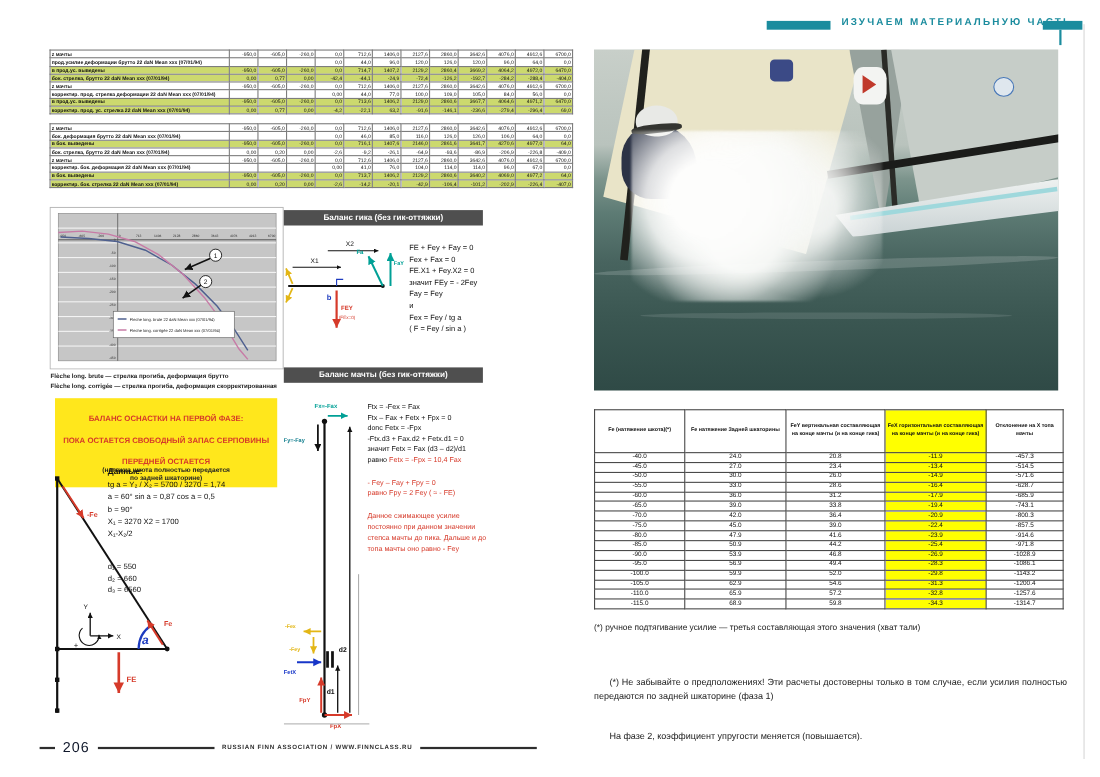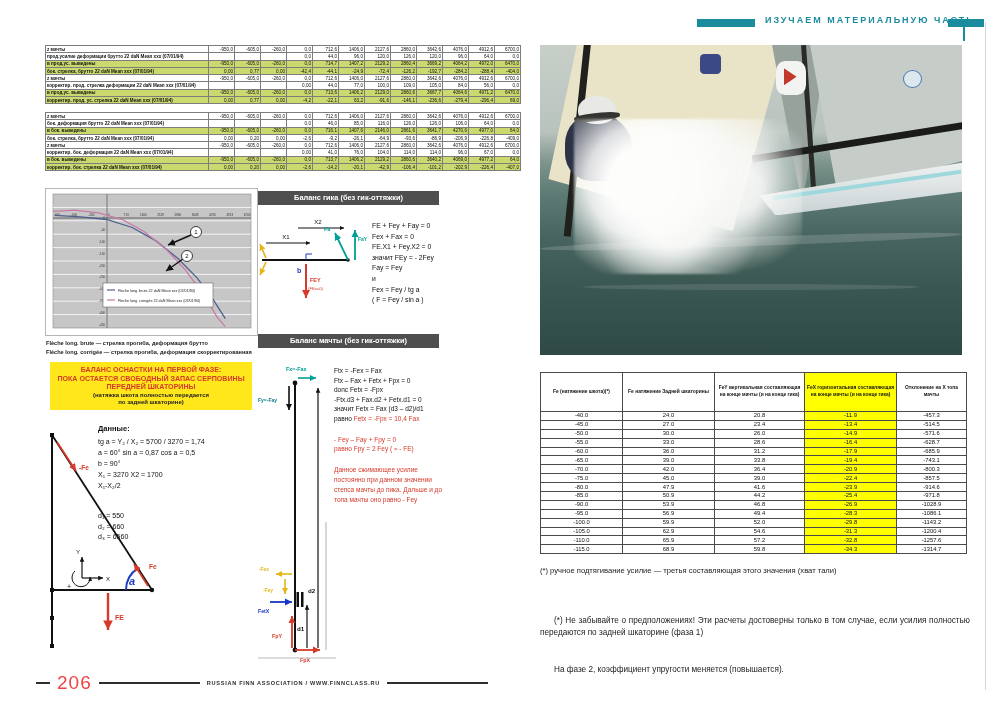--- a/index.html
+++ b/index.html
@@ -8,37 +8,37 @@
   .abs{position:absolute;}
 
   
   .hbar{position:absolute;height:8px;background:#1b8c9e;}
   .htick{position:absolute;width:2px;background:#1b8c9e;}
   .htitle{position:absolute;font-size:9px;font-weight:bold;letter-spacing:2px;color:#1b8c9e;white-space:nowrap;}
   .edge{position:absolute;width:1px;background:#d7d7d7;}
   .footer{position:absolute;display:flex;align-items:center;gap:7px;}
   .fline{height:2px;background:#2e2e2e;flex:1 1 auto;}
   .fdash{height:2px;background:#2e2e2e;width:14px;flex:0 0 auto;}
-  .fnum{font-size:19px;color:#ef4444;letter-spacing:1px;flex:0 0 auto;}
+  .fnum{font-size:13px;color:#0f172a;letter-spacing:1px;flex:0 0 auto;}
   .ftext{font-size:5.6px;font-weight:bold;letter-spacing:.7px;color:#2e2e2e;white-space:nowrap;flex:0 0 auto;}
 
   
   table.defl{position:absolute;border-collapse:collapse;table-layout:fixed;width:475px;background:#fff;}
   table.defl td{border:1px solid #7d7d7d;font-size:4.6px;line-height:5px;height:6.3px;padding:0 1px;
                 text-align:right;white-space:nowrap;overflow:hidden;color:#111;}
   table.defl td.lbl{text-align:left;font-weight:bold;}
   table.defl tr.hl td{background:#ccd96e;}
   col.c-lbl{width:163px;} col.c-num{width:26px;}
 
   
   .capline{position:absolute;font-size:5.6px;font-weight:bold;color:#222;white-space:nowrap;}
 
   
   .phasebox{position:absolute;background:#ffe71c;text-align:center;padding:4px 2px 3px;}
-  .phasebox .r{font-size:7.1px;font-weight:bold;color:#d63a2a;line-height:8.6px;}
+  .phasebox .r{font-size:7.1px;font-weight:bold;color:#d63a2a;line-height:8.6px;margin-top:11px;}
   .phasebox .k{font-size:6px;font-weight:bold;color:#222;line-height:7.6px;}
 
   
   .datablock{position:absolute;font-size:7px;color:#111;}
   .datablock .t{font-weight:bold;font-size:7.5px;margin-bottom:3px;}
   .datablock .ln{line-height:11px;white-space:nowrap;}
   .datablock .dgroup{margin-top:20px;}
   .datablock .dln{line-height:10.5px;white-space:nowrap;}
 
   
@@ -452,21 +452,21 @@
       <line x1="62" y1="112" x2="70" y2="112" stroke="#c77ba6" stroke-width="1.2"></line>
       <text x="73" y="113.6" font-size="3.7" fill="#222">Fleche long. corrigée 22 daN Mean xxx (07/01/94)</text>
     </g>
   </svg>
   <div class="capline" style="left:46px;top:340px;">Flèche long. brute — стрелка прогиба, деформация брутто</div>
   <div class="capline" style="left:46px;top:349px;">Flèche long. corrigée — стрелка прогиба, деформация скорректированная</div>
 
   <div class="phasebox" style="left:50px;top:362px;width:198px;">
     <div class="r">БАЛАНС ОСНАСТКИ НА ПЕРВОЙ ФАЗЕ:</div>
     <div class="r">ПОКА ОСТАЕТСЯ СВОБОДНЫЙ ЗАПАС СЕРПОВИНЫ</div>
-    <div class="r">ПЕРЕДНЕЙ ШКАТОРИНЫ</div>
+    <div class="r">ПЕРЕДНЕЙ ОСТАЕТСЯ</div>
     <div class="k">(натяжка шкота полностью передается</div>
     <div class="k">по задней шкаторине)</div>
   </div>
 
   <div class="datablock" style="left:98px;top:424px;">
     <div class="t">Данные:</div>
     <div class="ln">tg a = Y₂ / X₂ = 5700 / 3270 = 1,74</div>
     <div class="ln">a = 60°  sin a = 0,87  cos a = 0,5</div>
     <div class="ln">b = 90°</div>
     <div class="ln">X₁ = 3270  X2 = 1700</div>

